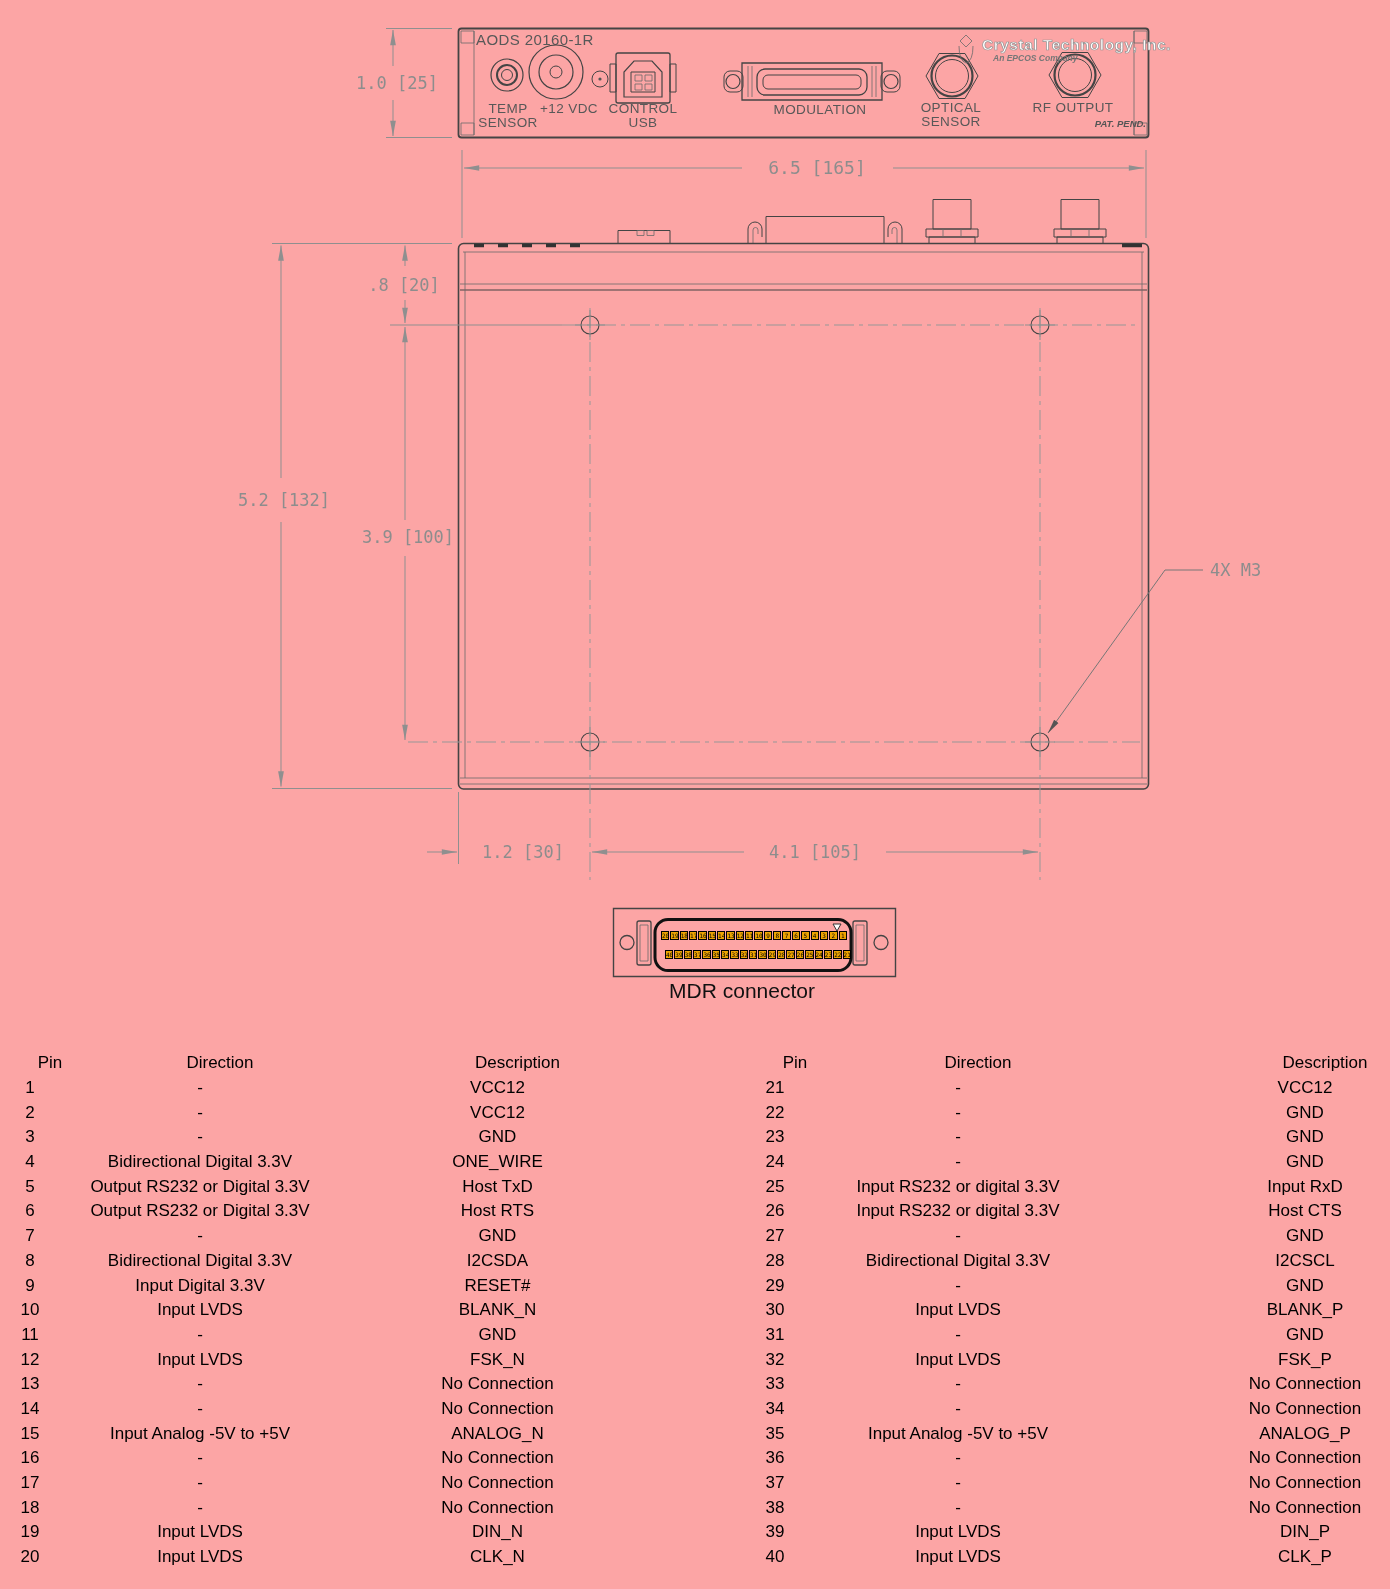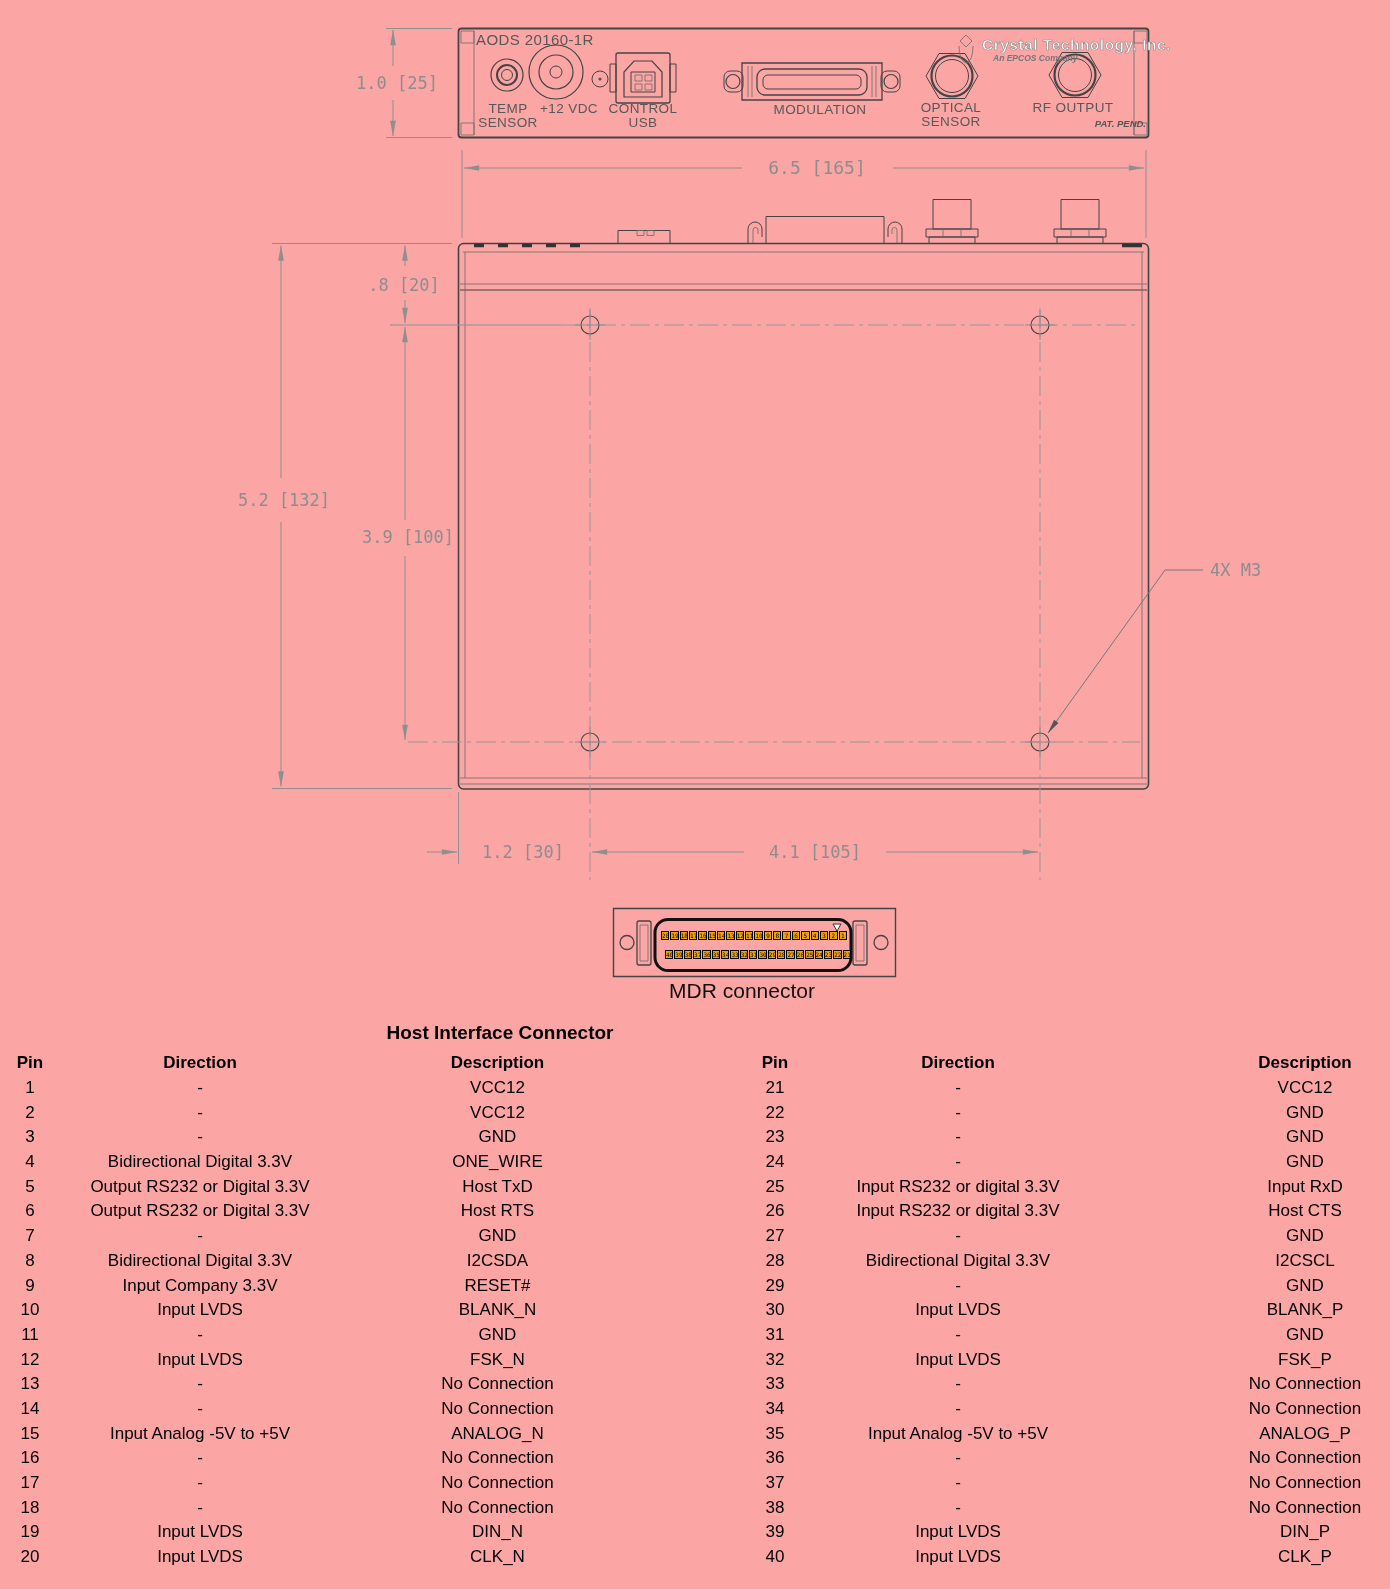--- a/index.html
+++ b/index.html
@@ -19,21 +19,21 @@
        text-align:center;overflow:hidden;}
   .hic-title{position:absolute;left:200px;top:1022px;width:600px;text-align:center;
              font-size:19px;font-weight:bold;}
   .hic{position:absolute;top:1050px;}
   .hic-left{left:0;width:655px;}
   .hic-right{left:655px;width:735px;}
   .trow{display:grid;height:24.7px;line-height:24.7px;font-size:17px;text-align:center;
         white-space:nowrap;}
   .hic-left .trow{grid-template-columns:60px 280px 315px;}
   .hic-right .trow{grid-template-columns:65px 110px 256px 134px 170px;}
-  .thead{font-weight:bold;height:26px;line-height:26px;}
+  .thead{font-weight:normal;height:26px;line-height:26px;padding-left:20px;}
   .cell{overflow:visible;}
 </style>
 </head>
 <body>
 
 <div class="canvas" style="--pin-bg: #EDA400;">
 
 <svg width="1390" height="1010" viewBox="0 0 1390 1010">
   <defs>
     <marker id="arr" viewBox="0 0 14 6" refX="13.6" refY="3" markerWidth="16" markerHeight="7" orient="auto" markerUnits="userSpaceOnUse">
@@ -304,21 +304,20 @@
       <div class="pin">28</div>
       <div class="pin">27</div>
       <div class="pin">26</div>
       <div class="pin">25</div>
       <div class="pin">24</div>
       <div class="pin">23</div>
       <div class="pin">22</div>
       <div class="pin">21</div>
     </div>
 
-<div class="hic-title">Host Interface Connector</div>
 
 <div class="hic hic-left">
   <div class="trow thead">
     <div class="cell">Pin</div>
     <div class="cell">Direction</div>
     <div class="cell">Description</div>
   </div>
   <div>
 
   <div class="trow">
@@ -356,21 +355,21 @@
       <div class="cell">-</div>
       <div class="cell">GND</div>
     </div>
         <div class="trow">
       <div class="cell">8</div>
       <div class="cell">Bidirectional Digital 3.3V</div>
       <div class="cell">I2CSDA</div>
     </div>
         <div class="trow">
       <div class="cell">9</div>
-      <div class="cell">Input Company 3.3V</div>
+      <div class="cell">Input Digital 3.3V</div>
       <div class="cell">RESET#</div>
     </div>
         <div class="trow">
       <div class="cell">10</div>
       <div class="cell">Input LVDS</div>
       <div class="cell">BLANK_N</div>
     </div>
         <div class="trow">
       <div class="cell">11</div>
       <div class="cell">-</div>

